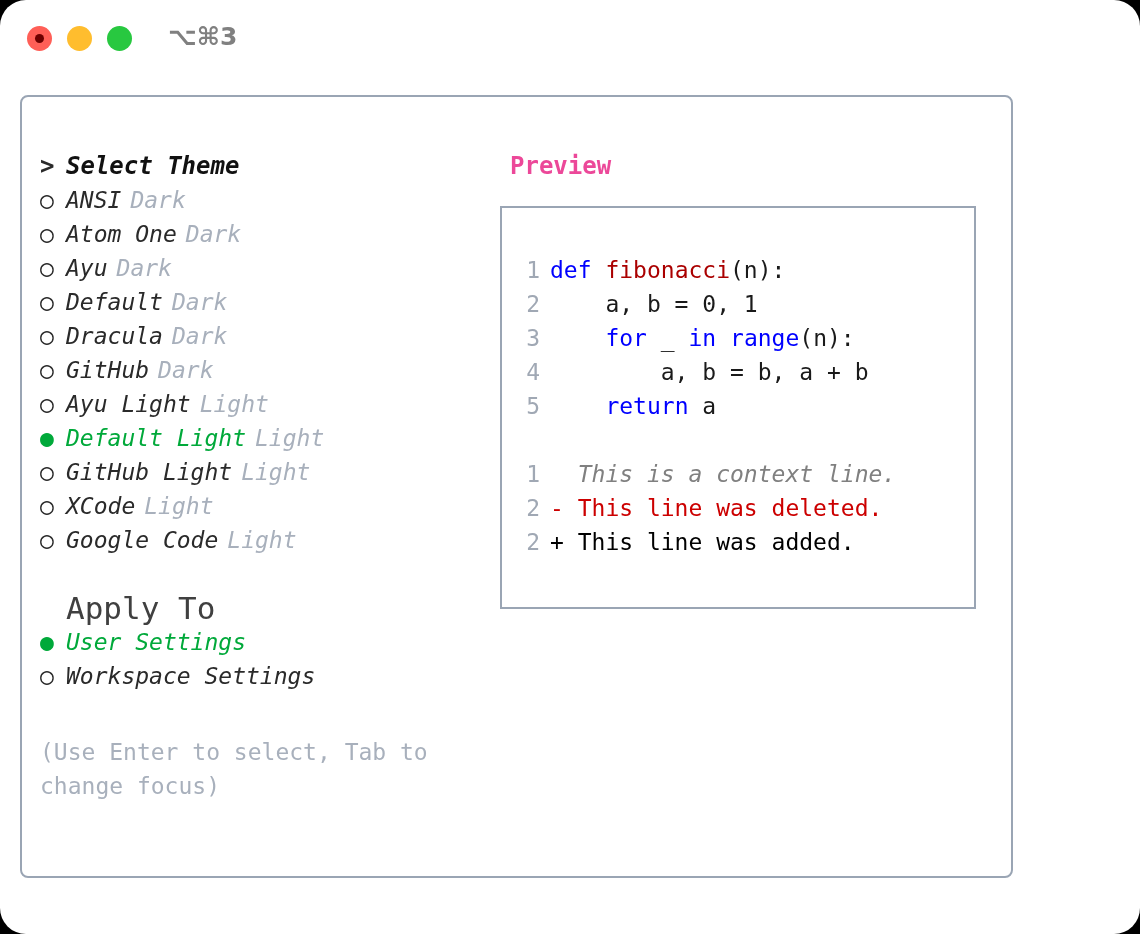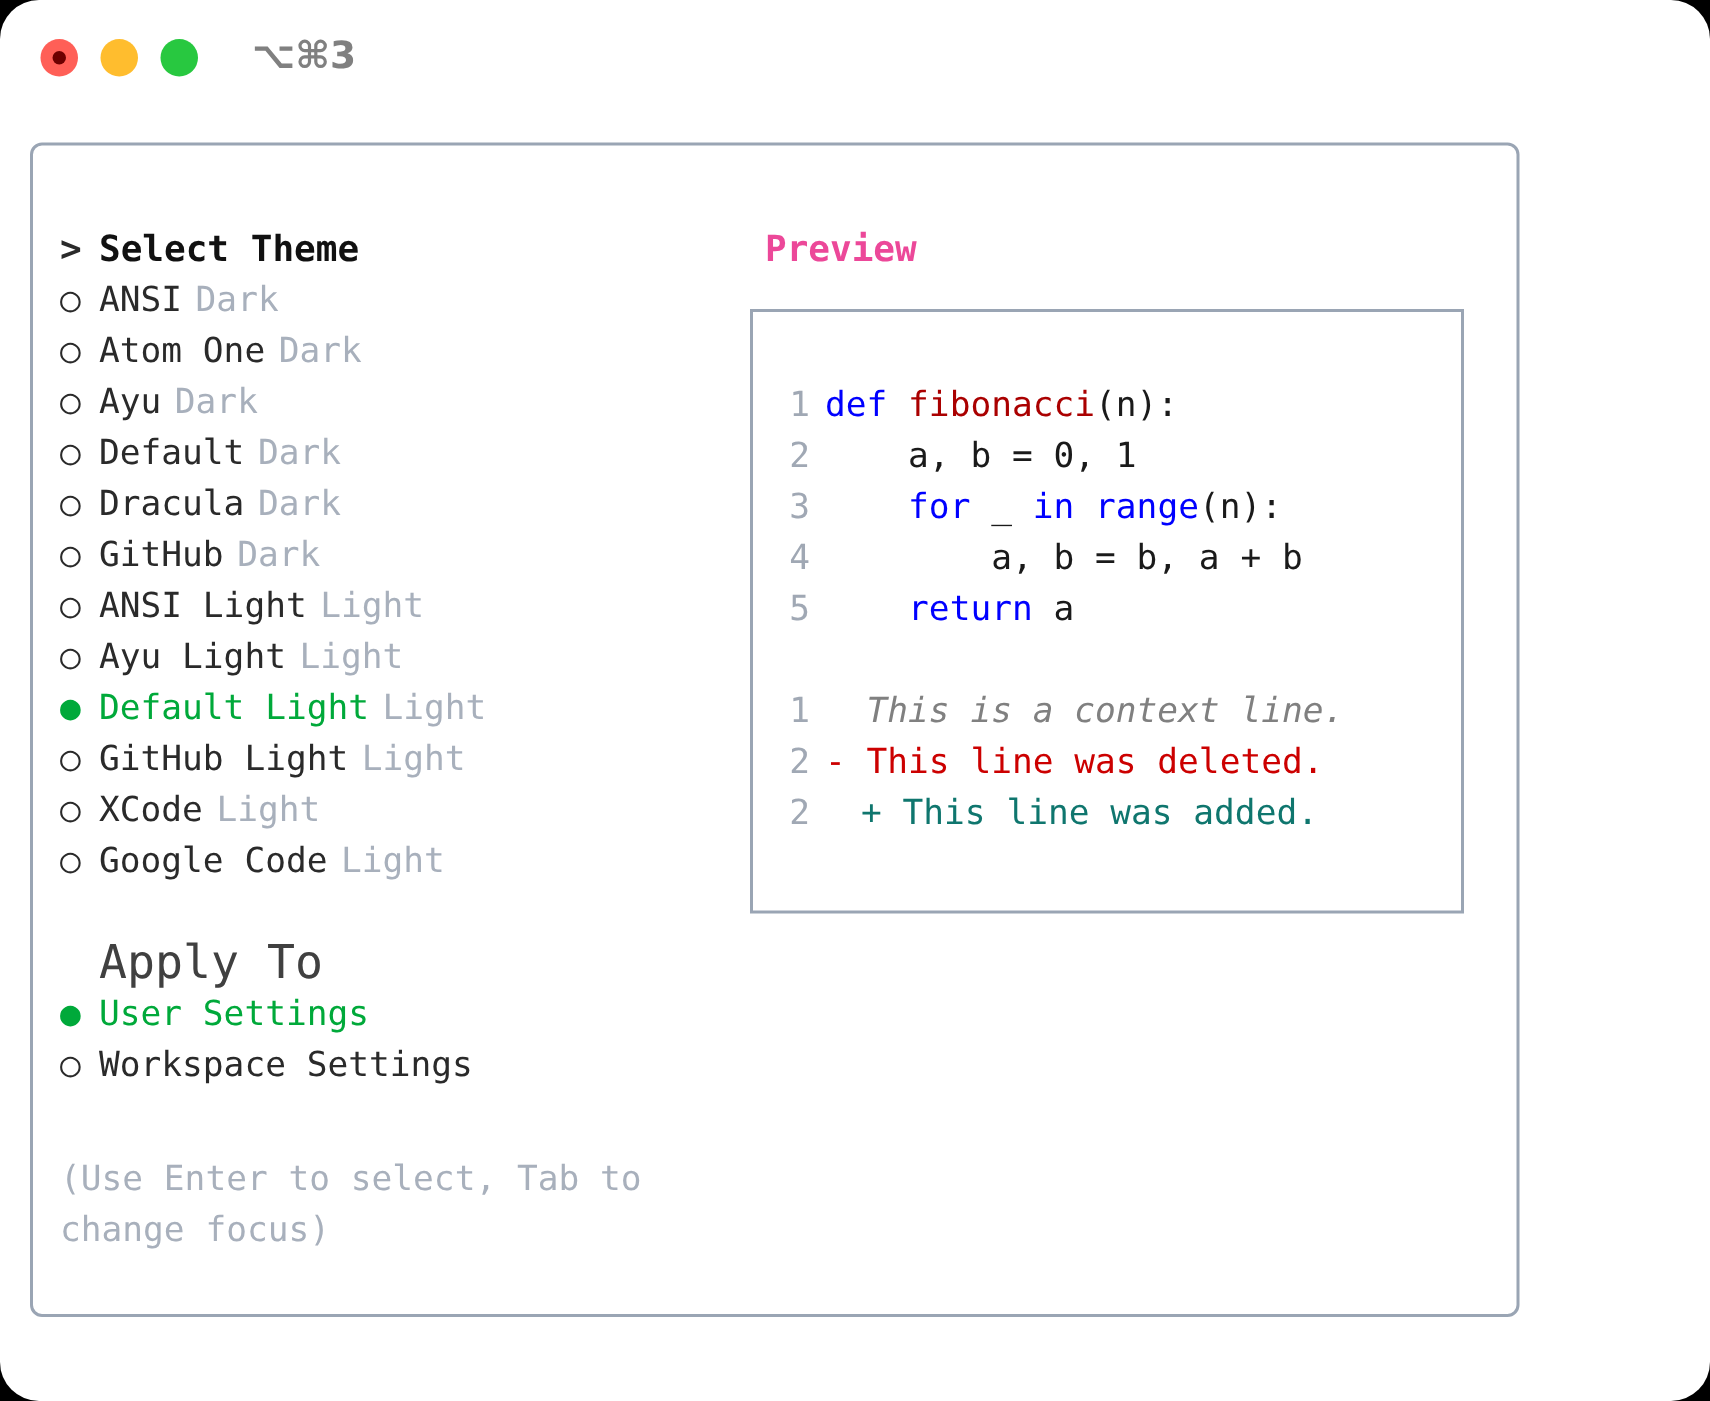--- a/index.html
+++ b/index.html
@@ -72,20 +72,21 @@
     left: 18px; top: 52px;
     width: 440px;
   }
   .row {
     position: relative;
     height: 34px;
     line-height: 34px;
     font-size: 23px;
     white-space: nowrap;
     color: #2a2a2a;
+    font-style: italic;
   }
   .marker {
     display: inline-block;
     width: 26px;
     text-align: left;
     color: #2a2a2a;
   }
   .row.header-row {
     font-weight: bold;
     color: #111111;
@@ -149,21 +150,21 @@
     width: 26px;
     text-align: right;
     color: #a0a8b4;
     margin-right: 10px;
   }
   .kw   { color: #0000ff; }
   .fn   { color: #aa0000; }
   .pl   { color: #1a1a1a; }
   .ctx  { color: #808080; font-style: italic; }
   .del  { color: #cc0000; }
-  .add  { color: #0f766e; margin-left: 24px; }
+  .add  { color: #000000; }
   .gap  { display: block; height: 34px; }
 </style>
 </head>
 <body>
 
 <div id="page">
 
   <div id="titlebar">
     <div class="dot" id="dot-close"></div>
     <div class="dot" id="dot-min"></div>
@@ -179,21 +180,20 @@
         <span class="marker">&gt;</span><span>Select Theme</span>
       </div>
 
       <div id="theme-list">
           <div class="row"><span class="marker">○</span><span class="label">ANSI</span><span class="tag">Dark</span></div>
           <div class="row"><span class="marker">○</span><span class="label">Atom One</span><span class="tag">Dark</span></div>
           <div class="row"><span class="marker">○</span><span class="label">Ayu</span><span class="tag">Dark</span></div>
           <div class="row"><span class="marker">○</span><span class="label">Default</span><span class="tag">Dark</span></div>
           <div class="row"><span class="marker">○</span><span class="label">Dracula</span><span class="tag">Dark</span></div>
           <div class="row"><span class="marker">○</span><span class="label">GitHub</span><span class="tag">Dark</span></div>
-          <div class="row"><span class="marker">○</span><span class="label">ANSI Light</span><span class="tag">Light</span></div>
           <div class="row"><span class="marker">○</span><span class="label">Ayu Light</span><span class="tag">Light</span></div>
           <div class="row selected"><span class="marker">●</span><span class="label">Default Light</span><span class="tag">Light</span></div>
           <div class="row"><span class="marker">○</span><span class="label">GitHub Light</span><span class="tag">Light</span></div>
           <div class="row"><span class="marker">○</span><span class="label">XCode</span><span class="tag">Light</span></div>
           <div class="row"><span class="marker">○</span><span class="label">Google Code</span><span class="tag">Light</span></div>
         </div>
 
       <div class="spacer"></div>
 
       <div class="section-title">Apply To</div>

